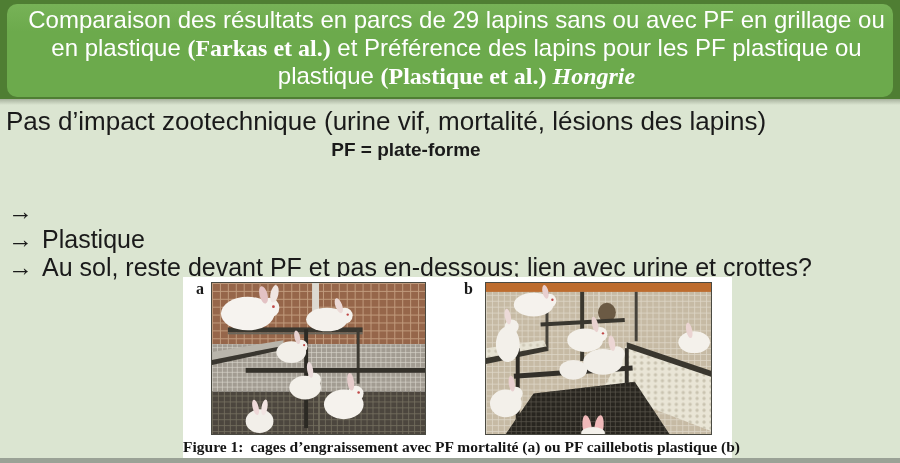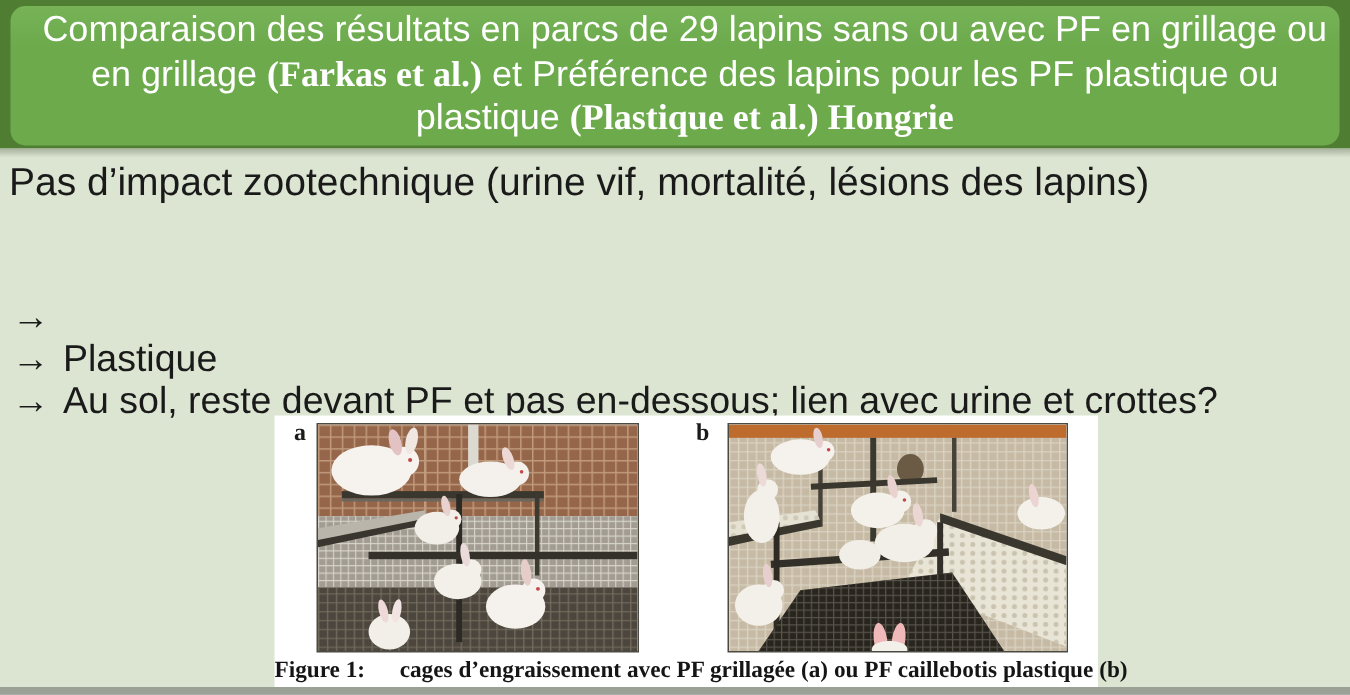--- a/index.html
+++ b/index.html
@@ -17,28 +17,28 @@
   }
   
   .header-band{
     position:absolute;left:0;top:0;width:900px;height:99px;
     background:var(--header-band);
   }
   .header-box{
     position:absolute;left:7px;top:4px;width:886px;height:93px;
     background:linear-gradient(180deg,var(--header-box-light) 0%,var(--header-box) 30%,var(--header-box) 100%);
     border-radius:10px;
-    display:flex;flex-direction:column;justify-content:space-between;
+    display:flex;flex-direction:column;justify-content:flex-start;
     text-align:center;
     color:var(--header-text);
     font-size:24px;line-height:28px;
     padding:2px 1px 4px 14px;
   }
   .seg-bold{font-weight:bold;font-family:Liberation Serif, serif;}
-  .seg-country{font-family:"Liberation Serif", serif;font-weight:bold;}
+  .seg-country{font-family:"Liberation Serif", serif;font-weight:bold;font-style:italic;}
   .header-shadow{
     position:absolute;left:0;top:99px;width:900px;height:6px;
     background:linear-gradient(180deg,var(--shadow-band),var(--body-bg));
   }
   
   .line-impact{position:absolute;left:6px;top:106px;font-size:26px;white-space:nowrap;}
   .line-pf{position:absolute;left:0;top:139px;width:812px;text-align:center;font-size:19px;font-weight:bold;}
   .line-pref{position:absolute;left:5px;top:167px;font-size:26px;white-space:nowrap;}
   .bullet{position:absolute;left:8px;font-size:25px;white-space:nowrap;display:flex;align-items:baseline;}
   .bullet .arrow{margin-right:9px;}
@@ -58,39 +58,40 @@
   .label-b{left:281px;}
   .photo{position:absolute;top:5px;display:block;border:1px solid #4a4a42;}
   .photo-a{left:28px;width:215px;height:153px;}
   .photo-b{left:302px;width:227px;height:153px;}
   .photo svg{display:block;width:100%;height:100%;}
   .figure-caption{
     position:absolute;left:0;top:161px;width:549px;text-align:center;
     font-family:"Liberation Serif", serif;font-weight:bold;font-size:15.5px;
     white-space:nowrap;color:#151515;
   }
-  .caption-prefix{margin-right:23px;}
+  .caption-prefix{margin-right:7px;}
   
   .bottom-strip{position:absolute;left:0;top:458px;width:900px;height:5px;background:var(--bottom-strip);}
 </style>
 </head>
 <body>
 
 <div class="slide">
 
   <div class="header-band">
     <div class="header-box">
       <div><span>Comparaison des résultats en parcs de 29 lapins sans ou avec PF en grillage ou</span></div>
-      <div><span>en grillage </span><span class="seg-bold">(Farkas et al.)</span><span> et Préférence des lapins pour les PF plastique ou</span></div>
+      <div><span>en plastique </span><span class="seg-bold">(Farkas et al.)</span><span> et Préférence des lapins pour les PF plastique ou</span></div>
       <div><span>plastique </span><span class="seg-bold">(Plastique et al.)</span><span class="seg-country"> Hongrie</span></div>
     </div>
   </div>
   <div class="header-shadow"></div>
 
   <div class="line-impact">Pas d’impact zootechnique (urine vif, mortalité, lésions des lapins)</div>
+  <div class="line-pf">PF = plate-forme</div>
 
   <div class="bullet bullet-1">
     <span class="arrow">→</span>
   </div>
   <div class="bullet bullet-2">
     <span class="arrow">→</span>
     <span>Plastique</span>
   </div>
   <div class="bullet bullet-3">
     <span class="arrow">→</span>
@@ -235,18 +236,18 @@
           </g>
         <g>
             <ellipse cx="102" cy="146" rx="4.5" ry="12" fill="#f0b9b9" transform="rotate(-8 102 146)"></ellipse>
             <ellipse cx="114" cy="146" rx="4.5" ry="12" fill="#f0b9b9" transform="rotate(8 114 146)"></ellipse>
             <ellipse cx="108" cy="152" rx="12" ry="6" fill="#f3f0ea"></ellipse>
           </g>
       </svg>
     </div>
 
     <div class="figure-caption">
-      <span class="caption-prefix">Figure 1:</span><span>cages d’engraissement avec PF grillagée (a) ou PF caillebotis plastique (b)</span>
+      <span class="caption-prefix">Figure 1:</span><span>cages d’engraissement avec PF mortalité (a) ou PF caillebotis plastique (b)</span>
     </div>
   </div>
 
   <div class="bottom-strip"></div>
 </div>
 
 </body></html>

